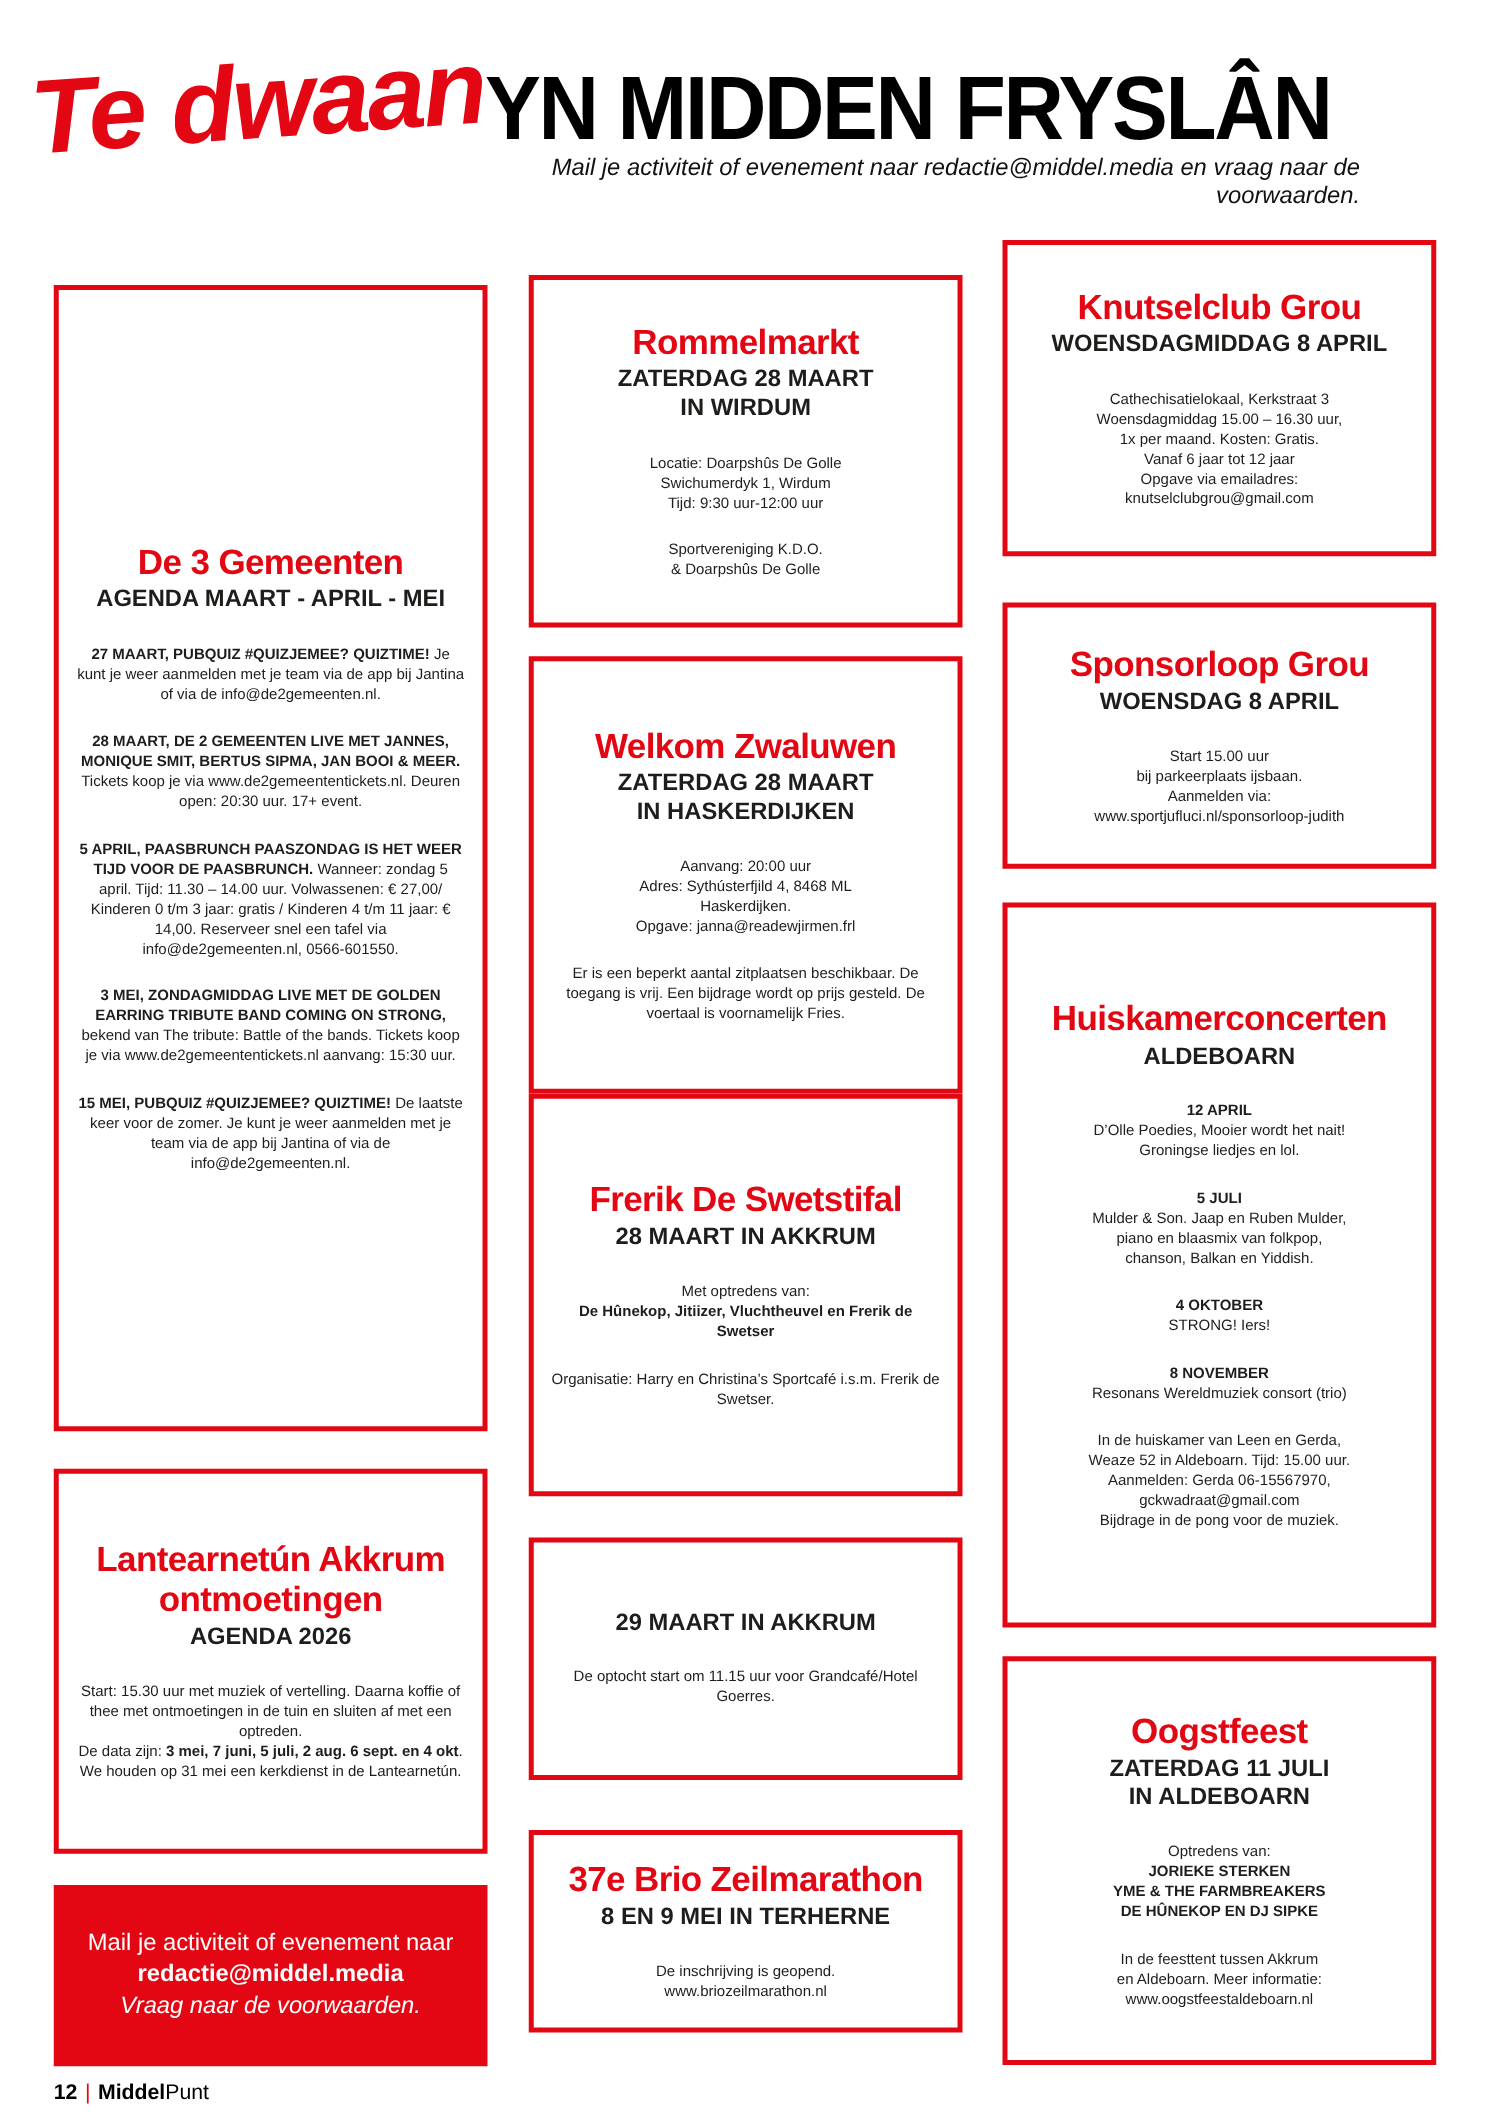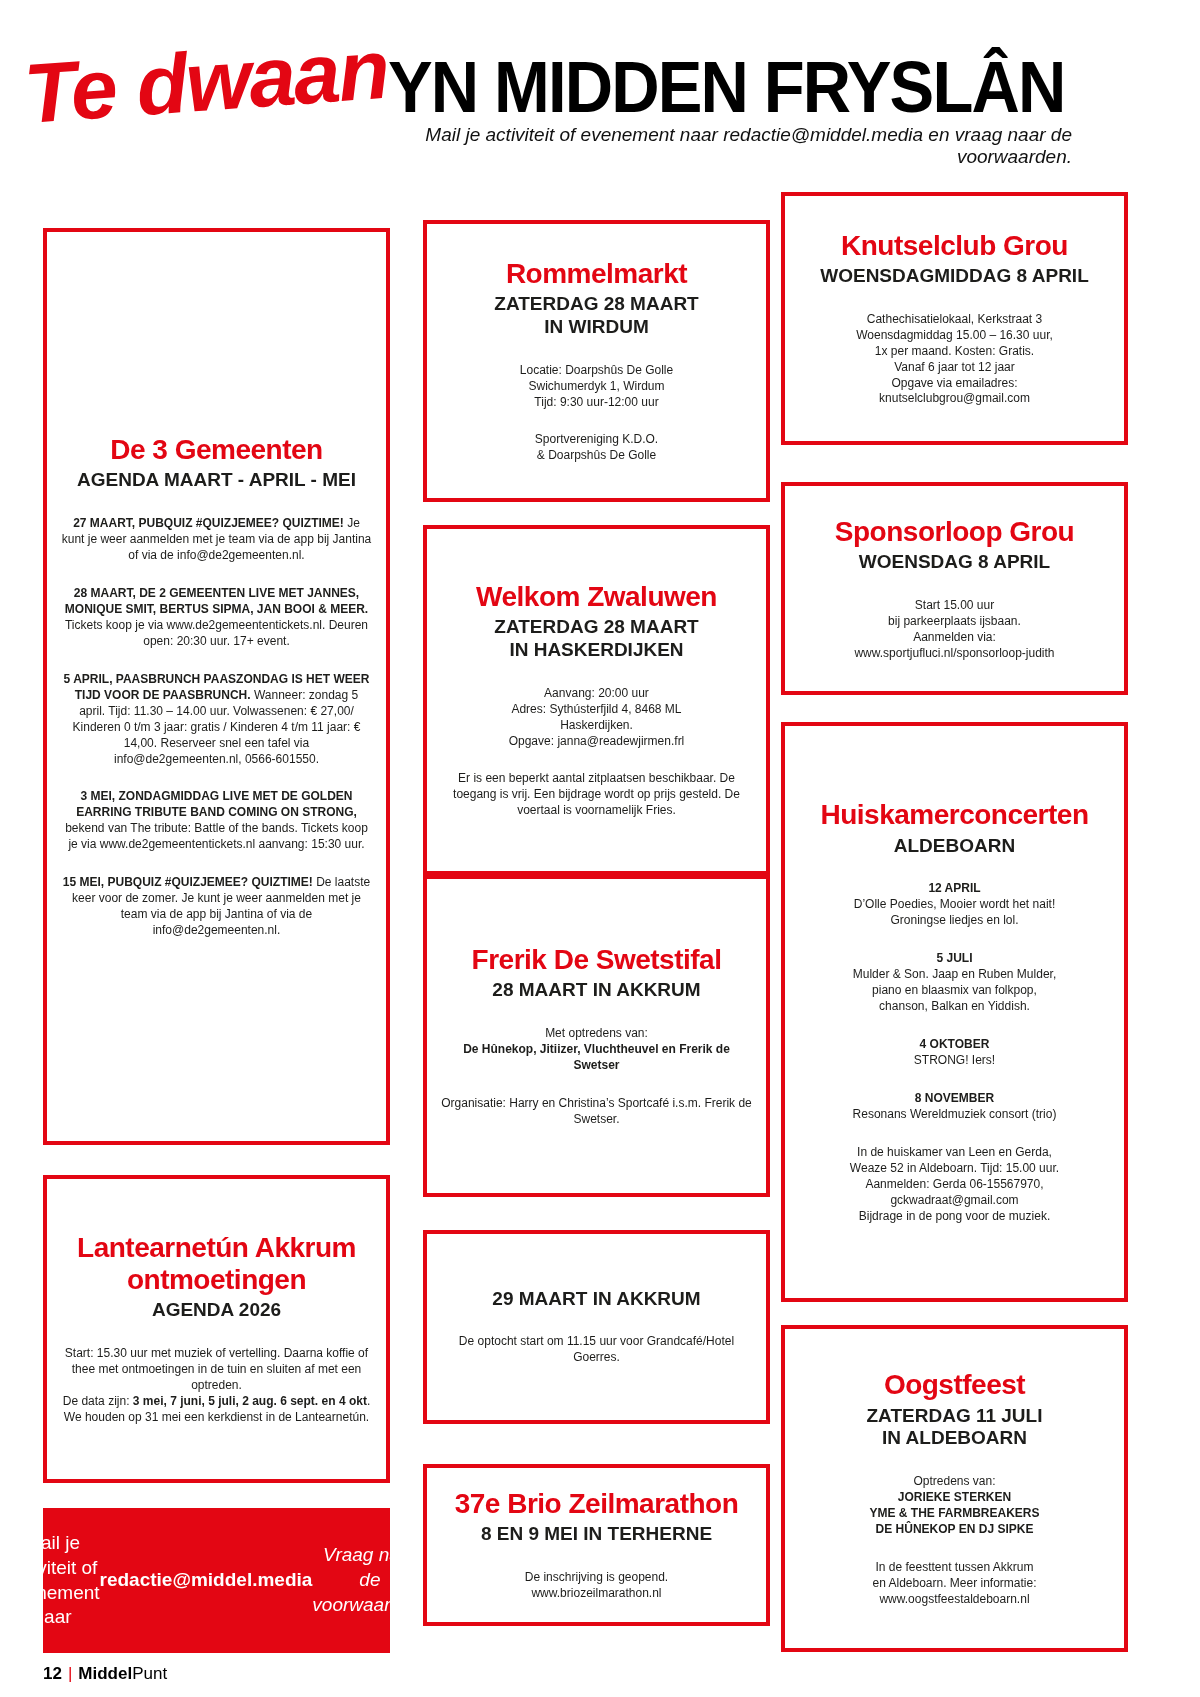--- a/index.html
+++ b/index.html
@@ -16,28 +16,28 @@
     color:var(--red); transform:rotate(-4deg); transform-origin:left bottom;
     letter-spacing:-2px; white-space:nowrap;
   }
   .main-title{
     position:absolute; left:388px; top:46px;
     font-size:72px; font-weight:bold; letter-spacing:-2px;
     transform:scaleX(0.93); transform-origin:left top; white-space:nowrap;
     color:#000;
   }
   .subtitle{
-    position:absolute; left:376px; top:124px; width:696px;
+    position:absolute; left:392px; top:124px; width:696px;
     text-align:right; font-style:italic; font-size:19px; color:#111;
   }
   
   .col{ position:absolute; width:347px; }
   #col1{ left:43px;  top:228px; }
   #col2{ left:423px; top:220px; }
-  #col3{ left:781px; top:192px; }
+  #col3{ left:802px; top:192px; }
   
   .box{
     box-sizing:border-box; border:4px solid var(--red); background:#fff;
     display:flex; flex-direction:column; justify-content:center; align-items:center;
     text-align:center; padding:20px 14px;
   }
   .box-title{
     color:var(--red); font-weight:bold; font-size:28px; line-height:1.12;
     letter-spacing:-0.5px; margin:0 0 4px 0; white-space:pre-line;
   }
@@ -46,21 +46,21 @@
     white-space:pre-line; color:var(--ink);
   }
   .box p{ font-size:12px; line-height:1.33; margin:0 0 22px 0; }
   .box p:last-child{ margin-bottom:0; }
   .pre{ white-space:pre-line; }
   .tight{ margin:0 !important; }
   .entry strong{ display:block; }
   
   .mail-box{
     box-sizing:border-box; background:var(--red); color:#fff;
-    display:flex; flex-direction:row; justify-content:center; align-items:center;
+    display:flex; flex-direction:column; justify-content:center; align-items:center;
     text-align:center; padding:18px 14px;
   }
   .mail-box p{ font-size:19px; line-height:1.3; margin:0; }
   .mail-box .bold{ font-weight:bold; }
   .mail-box .italic{ font-style:italic; }
   
   .footer{ position:absolute; left:43px; top:1664px; font-size:17px; color:#000; }
   .footer .pg{ font-weight:bold; }
   .footer .sep{ color:var(--red); font-weight:normal; padding:0 6px; }
   .footer .brand-b{ font-weight:bold; }

